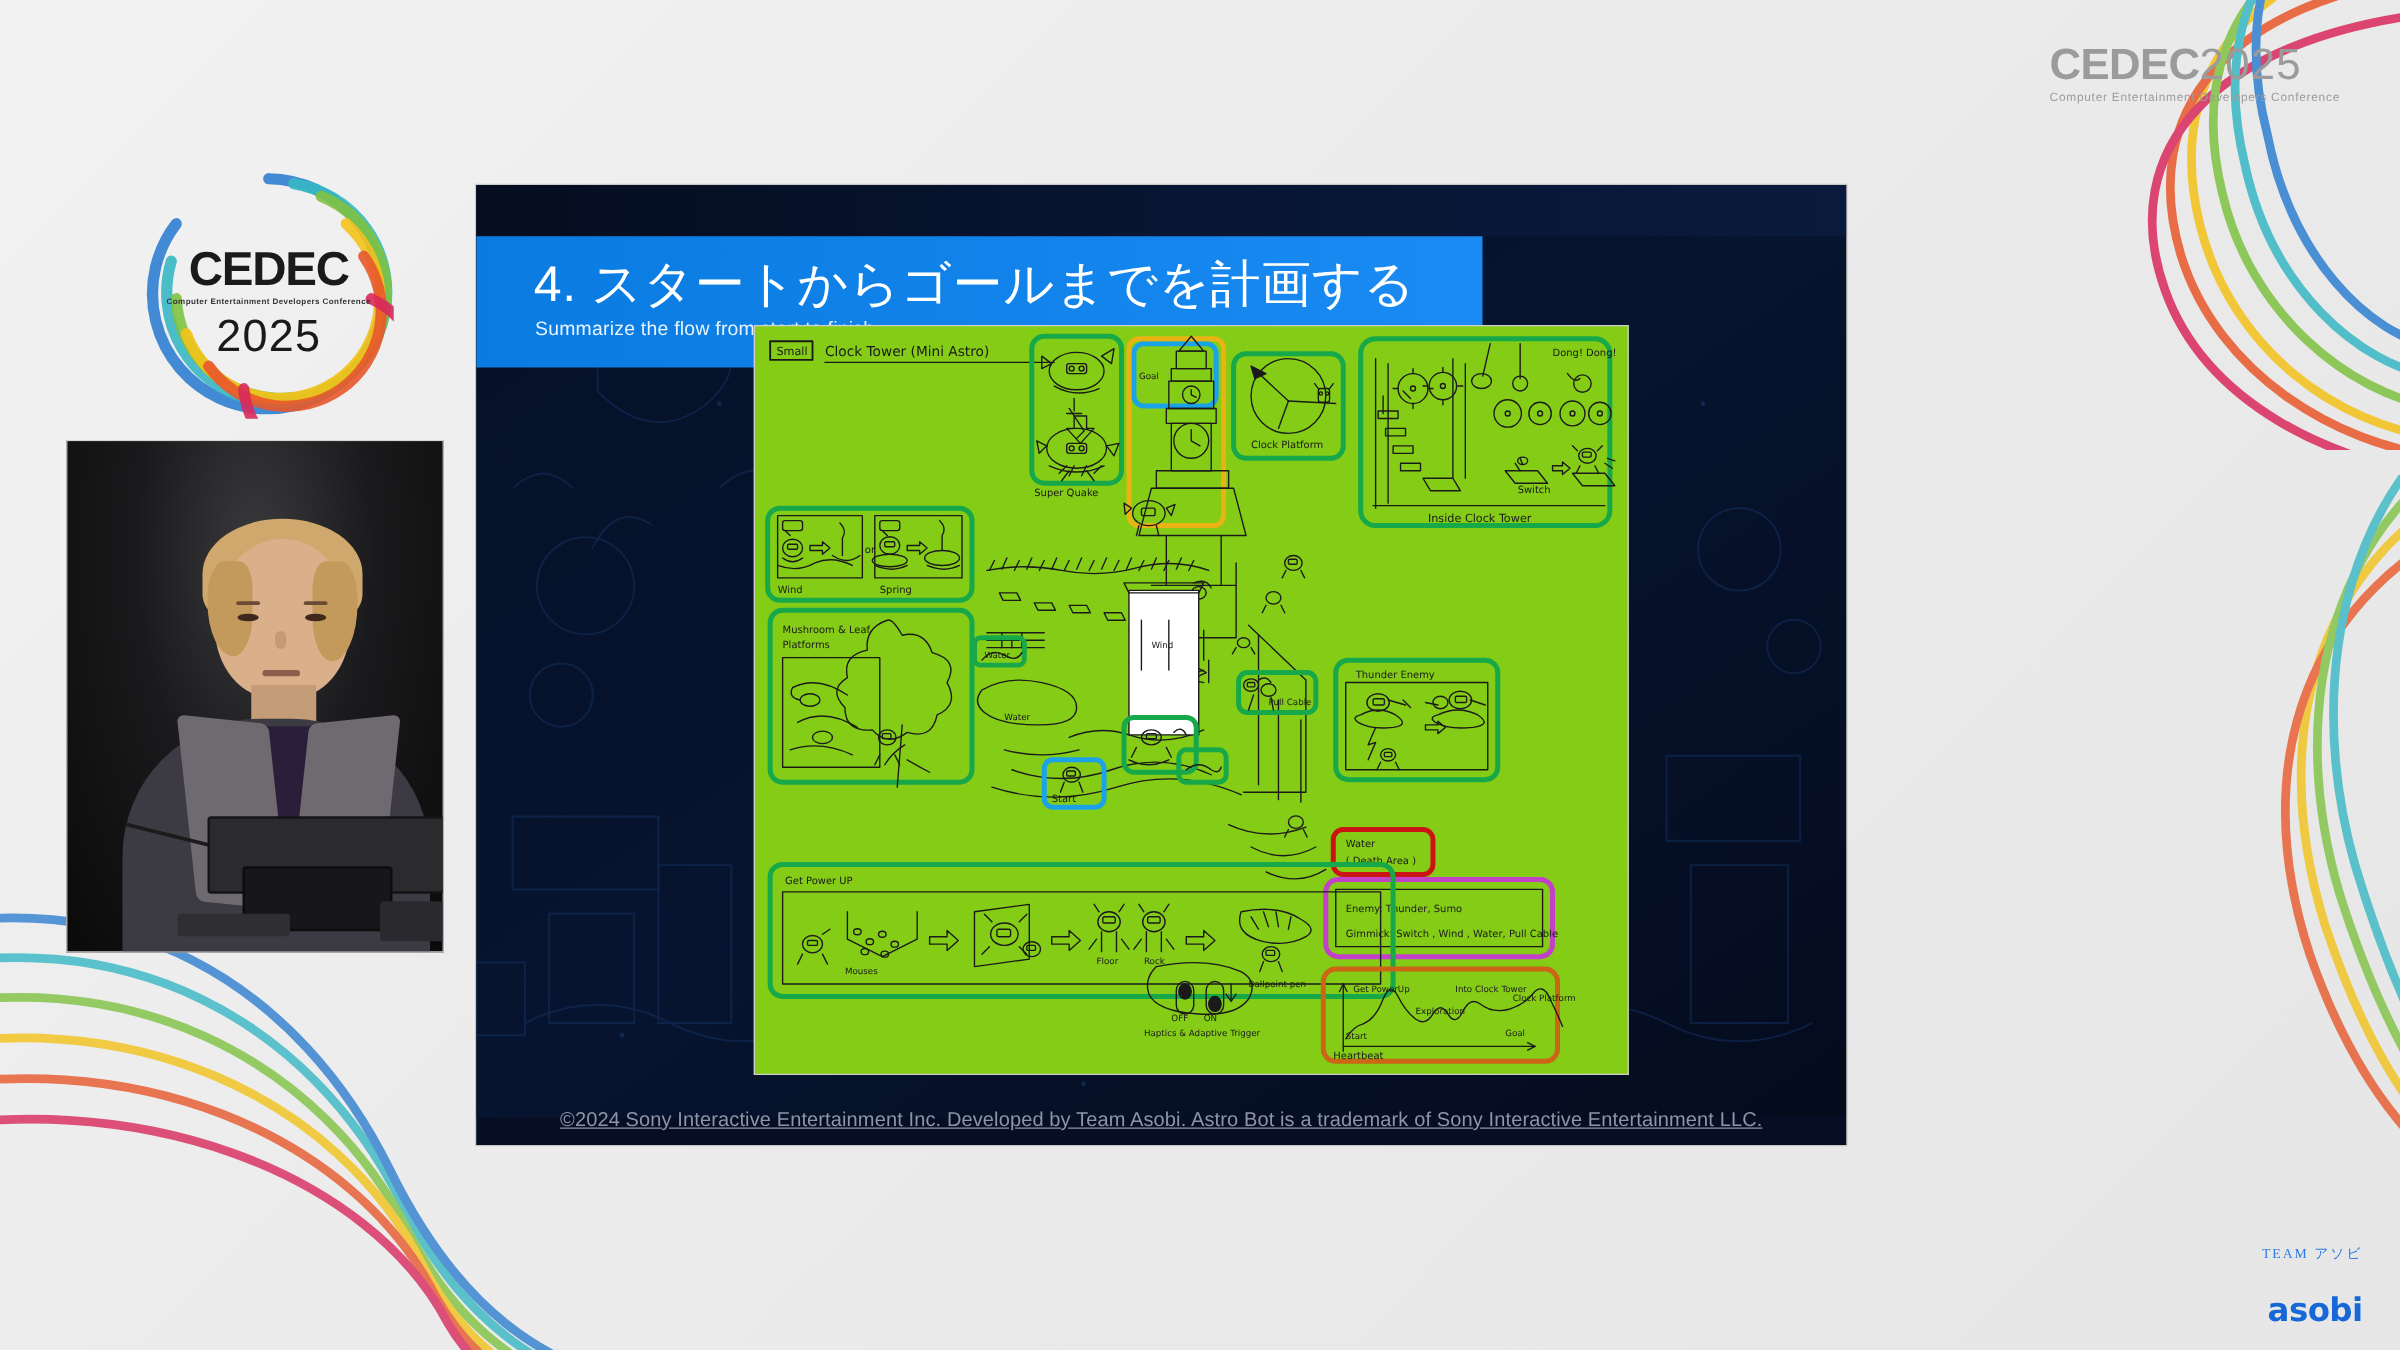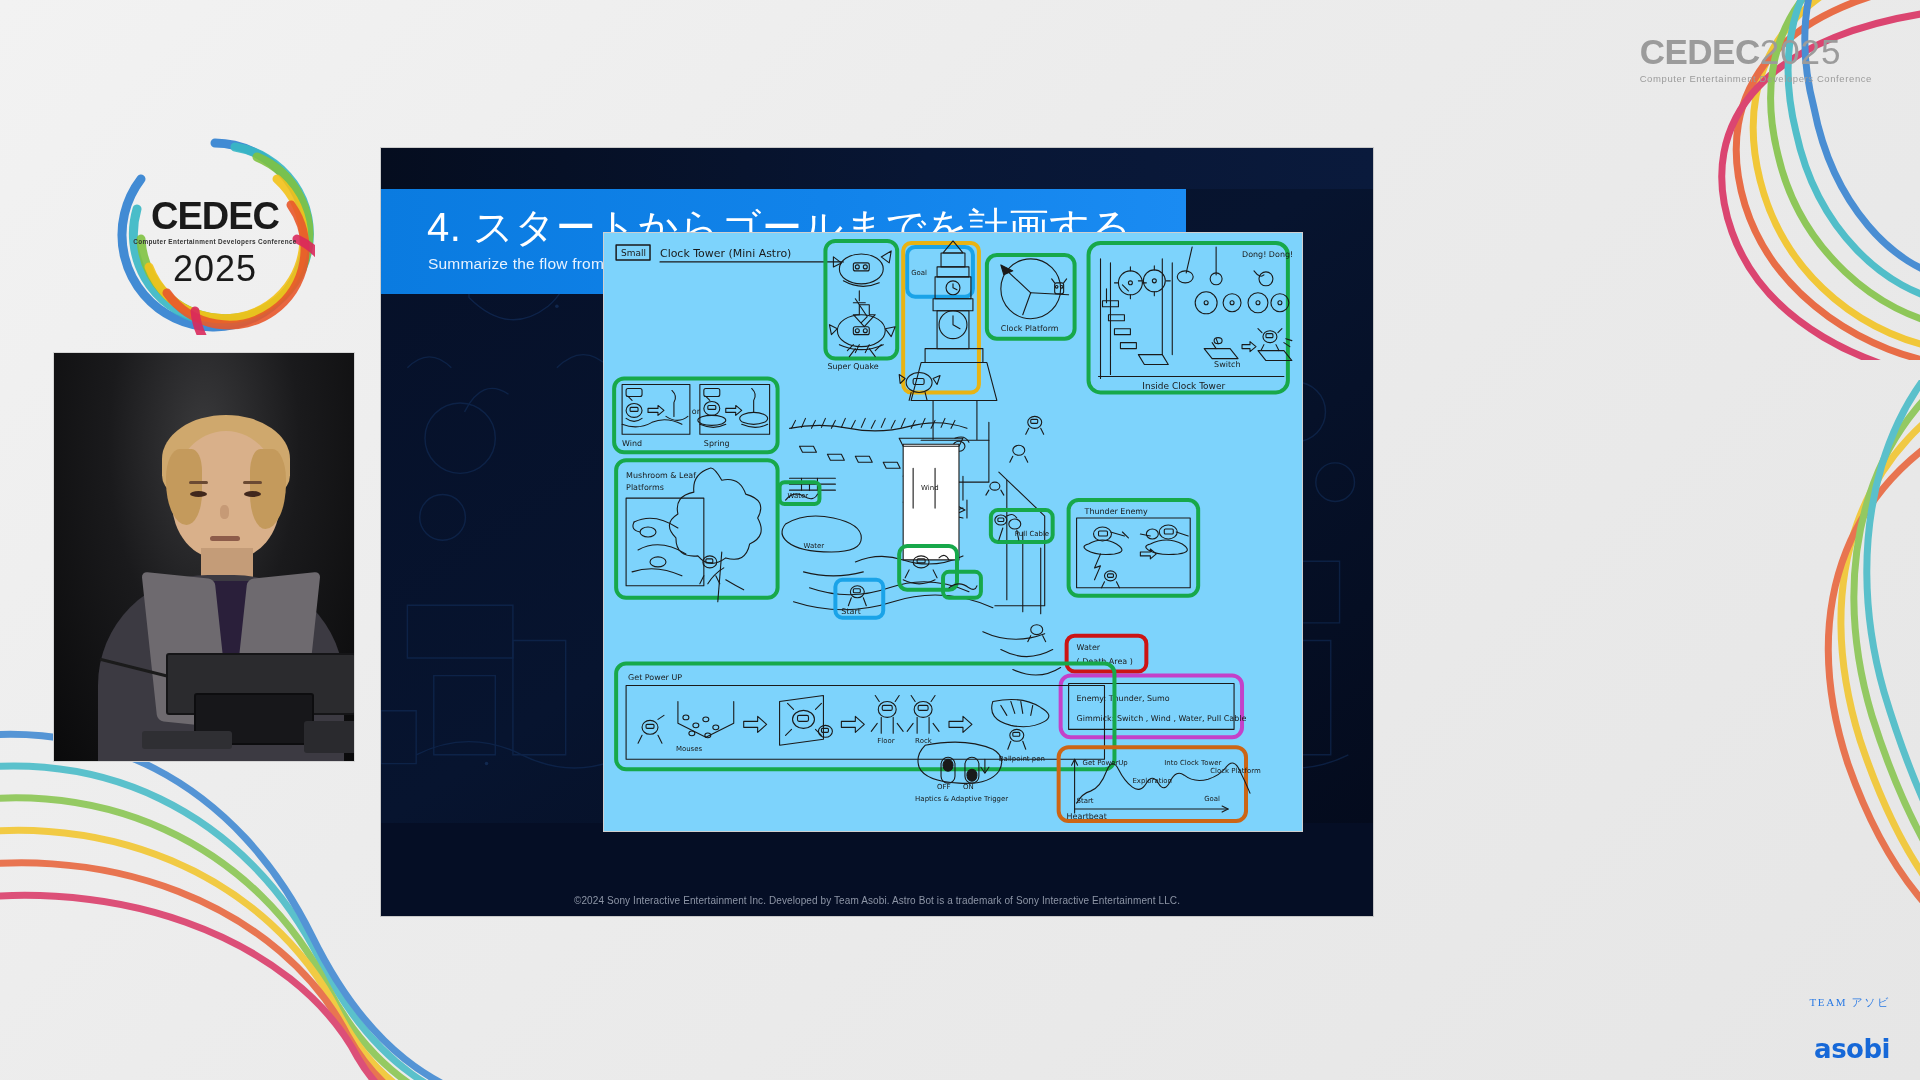--- a/index.html
+++ b/index.html
@@ -92,21 +92,21 @@
     background:#2b2b2e; border:2px solid #151517; border-radius:3px;}
   #presenter .monitor2{position:absolute; left:140px; top:340px; width:120px; height:52px;
     background:#17171a; border:2px solid #0d0d0f; border-radius:3px;}
   #presenter .keys{position:absolute; left:88px; top:378px; width:90px; height:18px;
     background:#2f2f33; border-radius:3px;}
   #presenter .keys2{position:absolute; left:250px; top:368px; width:60px; height:32px;
     background:#2a2a2e; border-radius:3px;}
 
   
   #slide {
-    position:absolute; left:381px; top:148px; width:992px; height:768px;
+    position:absolute; left:381px; top:148px; width:1096px; height:768px;
     background:#050e25; overflow:hidden;
     box-shadow:0 0 0 1px rgba(0,0,0,.15);
   }
   #slide-bg { position:absolute; inset:0; }
   #slide-topstrip { position:absolute; left:0; top:0; width:100%; height:41px;
     background:linear-gradient(90deg,#050d1f 0%,#081634 55%,#0a1a3c 100%); }
 
   #title-band {
     position:absolute; left:0; top:41px; width:805px; height:105px;
     background:linear-gradient(90deg,#0a7be0 0%,#1183ea 55%,#1a8bf2 100%);
@@ -114,28 +114,28 @@
   #slide-title {
     position:absolute; left:46px; top:52px; color:#ffffff;
     font-size:40px; font-weight:500; letter-spacing:.5px; white-space:nowrap;
   }
   #slide-subtitle {
     position:absolute; left:47px; top:107px; color:#e9f3ff;
     font-size:15.5px; letter-spacing:.2px; white-space:nowrap;
   }
 
   #board {
-    position:absolute; left:222px; top:84px; width:700px; height:600px;
-    background:#7dd3fc; border:1px solid #cfcfcf;
+    position:absolute; left:222px; top:112px; width:700px; height:600px;
+    background:#84cc16; border:1px solid #cfcfcf;
   }
   #board svg { display:block; width:100%; height:100%; }
 
   #slide-footer {
     position:absolute; left:0; right:0; bottom:10px; text-align:center;
-    color:#8d95a6; font-size:10px; letter-spacing:.1px;
+    color:#8d95a6; font-size:16px; letter-spacing:.1px;text-decoration:underline;
   }
 
   #asobi-logo { position:absolute; right:30px; bottom:16px; text-align:right; color:#1a6fe0; }
   #asobi-logo .team { font-size:11px; letter-spacing:1.6px; color:#2a7ae4;font-family:Liberation Serif, serif; }
   #asobi-logo .name { font-size:26px; font-weight:bold; letter-spacing:-0.5px; color:#1668d8;
     font-family:"DejaVu Sans", sans-serif;margin-top:24px; }
 </style>
 </head>
 <body>
 

